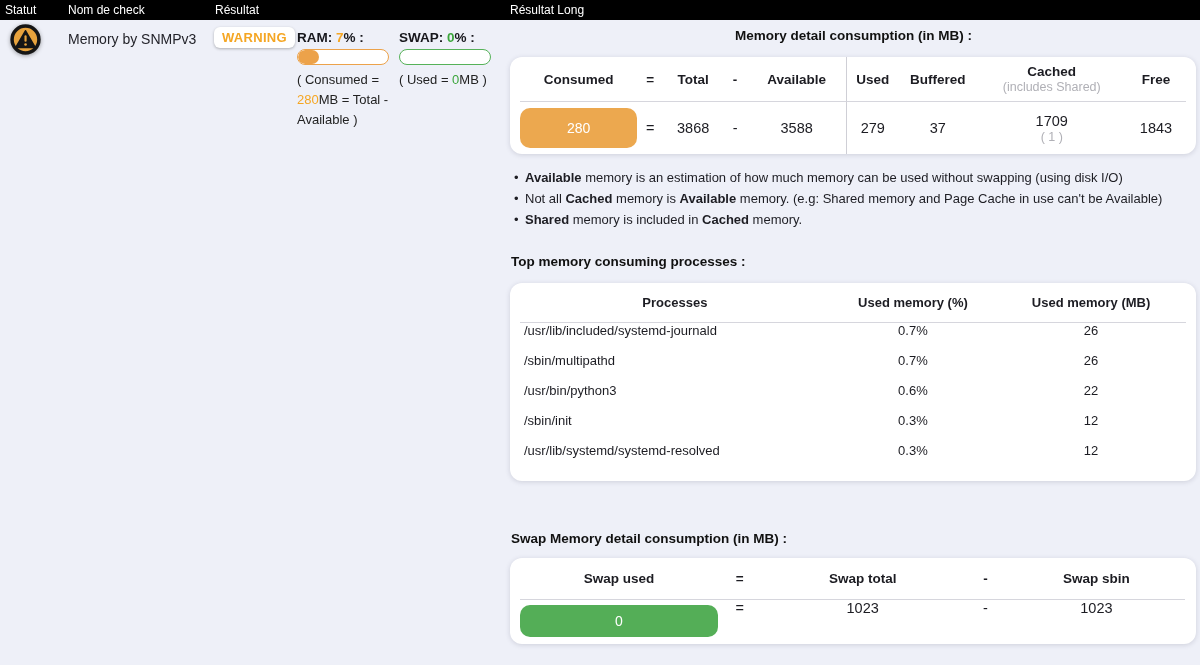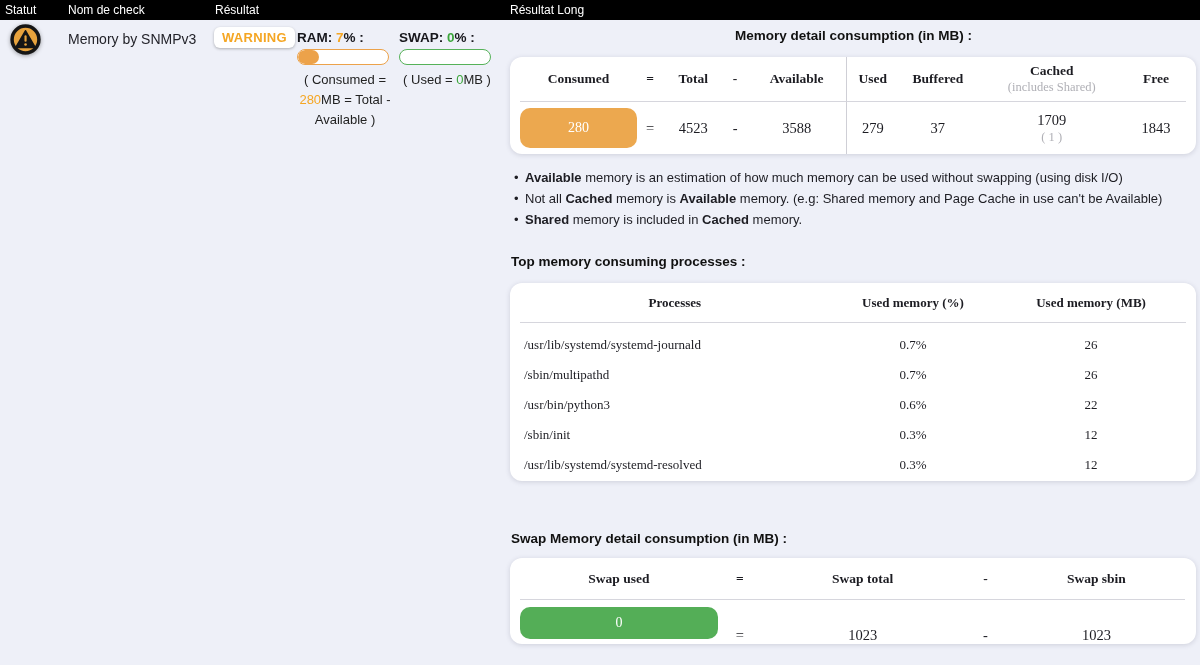--- a/index.html
+++ b/index.html
@@ -42,38 +42,38 @@
   .gauge-label .green  { color:#3ca63c; }
   .bar {
     margin-top:4px; width:92px; height:16px; background:#fff;
     border-radius:9px; position:relative; overflow:hidden;
   }
   .bar.ram  { border:1.5px solid #eca24a; }
   .bar.swap { border:1.5px solid #56b259; }
   .bar-fill { position:absolute; left:0; top:0; bottom:0; border-radius:8px; }
   .bar.ram .bar-fill { width:21px; background:#eca24a; }
   .bar.swap .bar-fill { width:0; background:#56b259; }
-  .gauge-note { margin-top:5px; line-height:20px; color:#222;text-align:center; }
+  .gauge-note { margin-top:5px; line-height:20px; color:#222; }
   .gauge-note .orange { color:#f5a623; }
   .gauge-note .green  { color:#3ca63c; }
 
   
   .panel { position:absolute; left:510px; top:24px; width:686px; }
   .section-title { font-size:13.5px; font-weight:700; color:#111; margin-left:1px; }
   .t1 { margin-top:4px;text-align:center; }
   .t2 { margin-top:24px; }
   .t3 { margin-top:50px; }
   .card {
     background:#fff; border-radius:12px; padding:0 10px;
     box-shadow:0 1px 5px rgba(60,60,90,.18);
   }
   .card.mem  { margin-top:14px; }
   .card.proc { margin-top:14px; padding-bottom:8px; }
   .card.swp  { margin-top:12px; }
-  .trow { display:flex; align-items:flex-end;font-family:Liberation Serif, serif; }
+  .trow { display:flex; align-items:flex-start; }
   .cell { text-align:center; }
 
   
   .c-consumed { width:17.6%; } .c-eq { width:3.9%; } .c-total { width:9%; }
   .c-minus { width:3.6%; } .c-avail { width:14.9%; }
   .c-used { width:7.8%; } .c-buff { width:11.9%; } .c-cached { width:22.3%; } .c-free { width:9%; }
   .mem-head .cell { font-weight:700; font-size:13.5px; }
   .mem-head { height:45px; }
   .mem-head .cell, .proc-head .cell, .swp-head .cell { border-bottom:1px solid #d6d6dd; }
   .mem-head .cell, .mem-vals .cell { align-self:stretch; display:flex; flex-direction:column; justify-content:center; }
@@ -170,21 +170,21 @@
         <span>Cached</span>
         <span class="sub">(includes Shared)</span>
       </div>
       <div class="cell c-free">Free</div>
     </div>
     <div class="trow mem-vals">
       <div class="cell c-consumed">
         <div class="badge-cell orange">280</div>
       </div>
       <div class="cell c-eq">=</div>
-      <div class="cell c-total">4523</div>
+      <div class="cell c-total">3868</div>
       <div class="cell c-minus">-</div>
       <div class="cell c-avail">3588</div>
       <div class="cell c-used divider">279</div>
       <div class="cell c-buff">37</div>
       <div class="cell c-cached">
         <span>1709</span>
         <span class="sub">( 1 )</span>
       </div>
       <div class="cell c-free">1843</div>
     </div>
@@ -198,21 +198,21 @@
 
   <div class="section-title t2">Top memory consuming processes :</div>
 
   <div class="card proc">
     <div class="trow proc-head">
       <div class="cell c-pname">Processes</div>
       <div class="cell c-ppct">Used memory (%)</div>
       <div class="cell c-pmb">Used memory (MB)</div>
     </div>
     <div class="trow proc-row">
-      <div class="cell c-pname">/usr/lib/systemd/systemd-journald</div>
+      <div class="cell c-pname">/usr/lib/included/systemd-journald</div>
       <div class="cell c-ppct">0.7%</div>
       <div class="cell c-pmb">26</div>
     </div>
     <div class="trow proc-row">
       <div class="cell c-pname">/sbin/multipathd</div>
       <div class="cell c-ppct">0.7%</div>
       <div class="cell c-pmb">26</div>
     </div>
     <div class="trow proc-row">
       <div class="cell c-pname">/usr/bin/python3</div>

